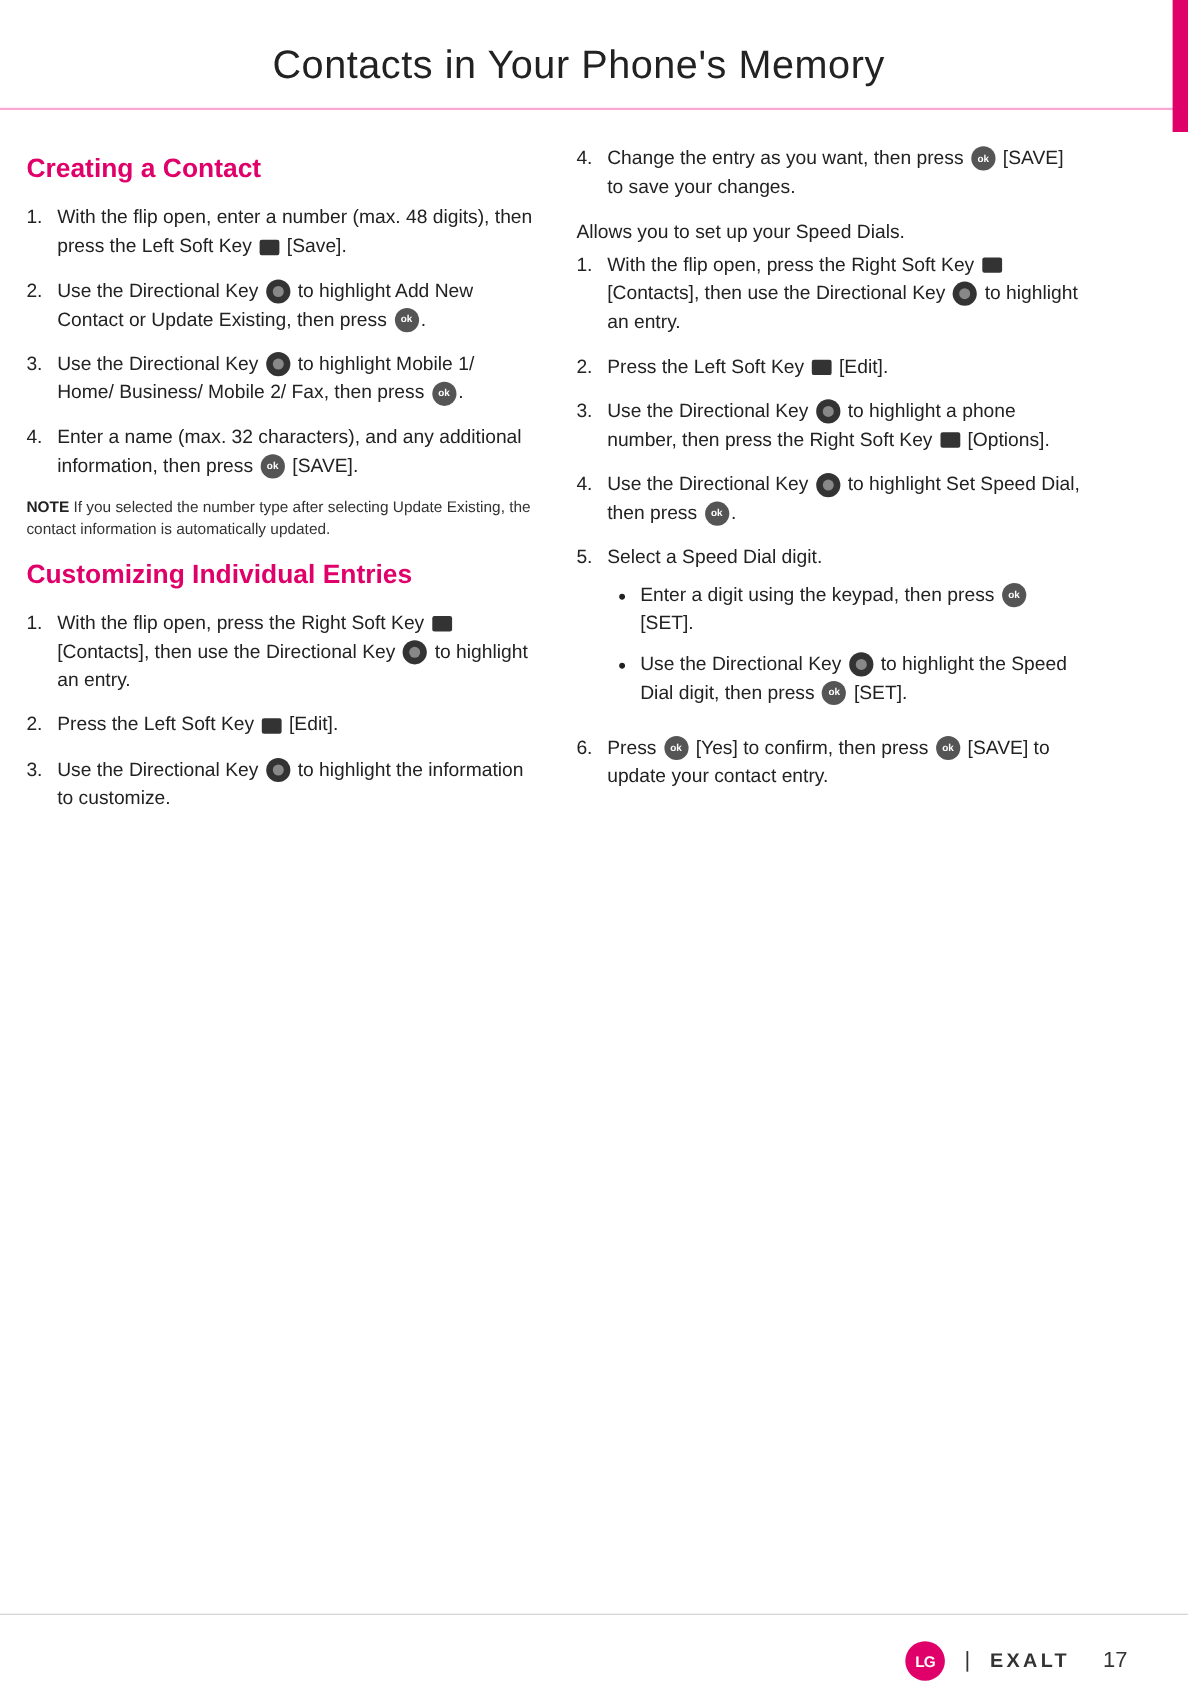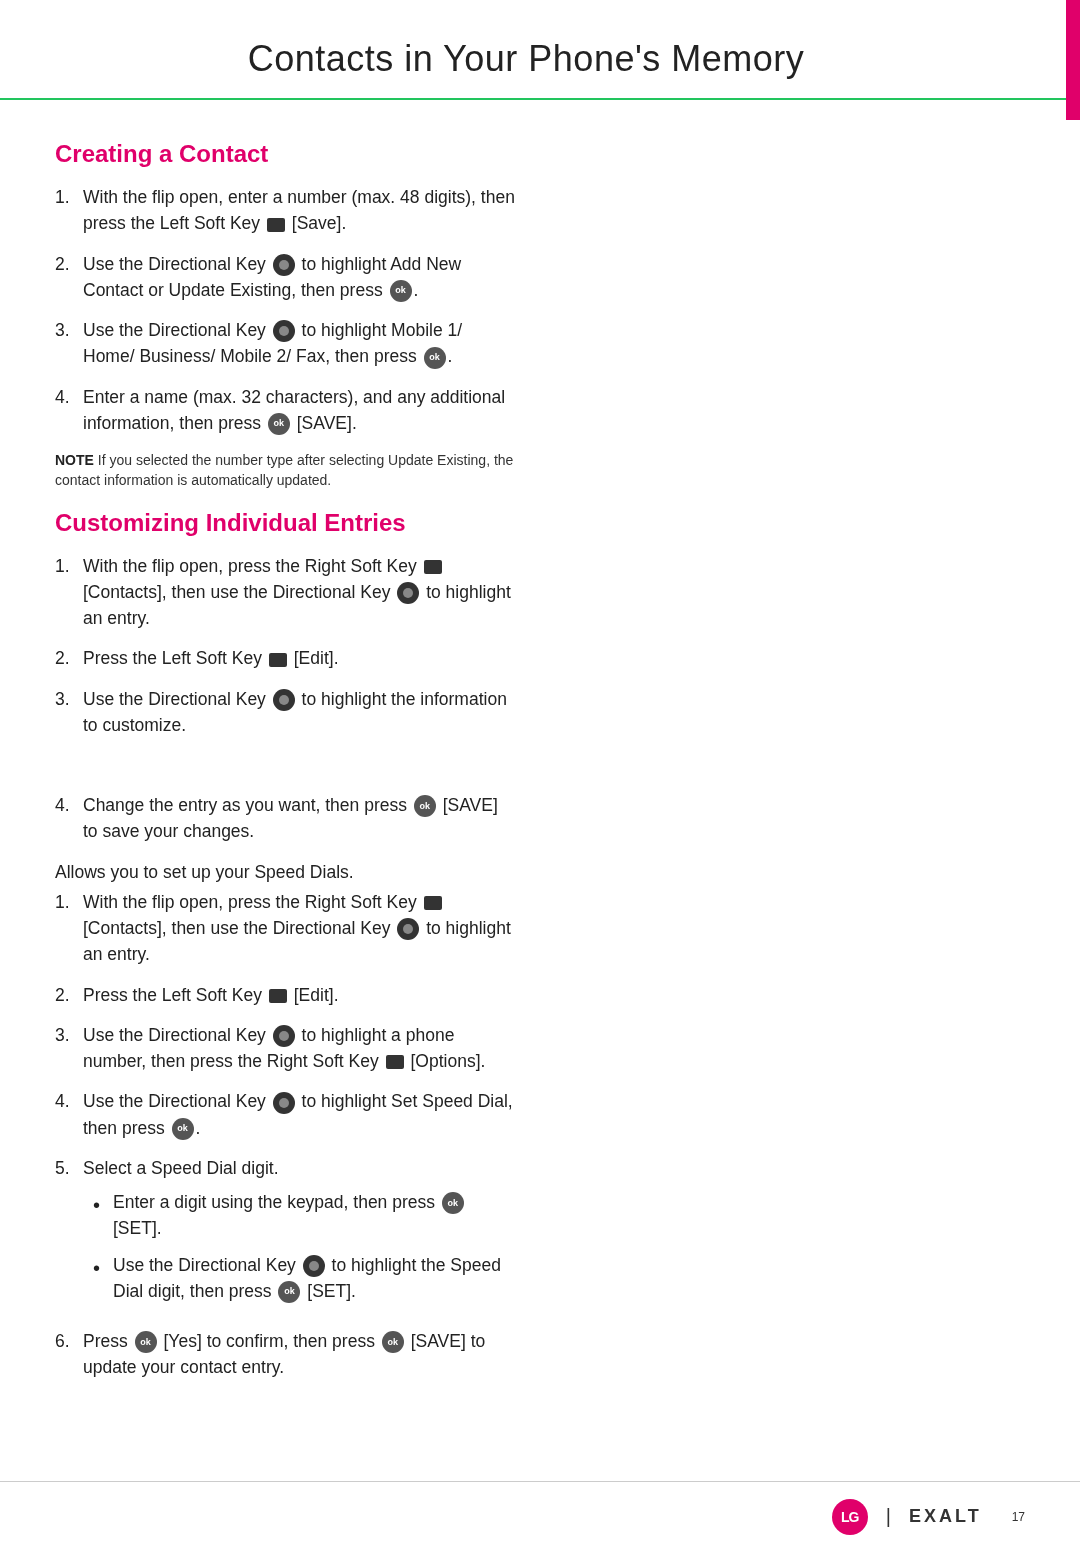--- a/index.html
+++ b/index.html
@@ -28,35 +28,35 @@
       right: 0;
       width: 14px;
       height: 120px;
       background: #e0006a;
     }
 
     
     .page-title-area {
       padding: 38px 60px 18px 32px;
       text-align: center;
-      border-bottom: 2px solid #22c55e;
+      border-bottom: 2px solid #f9a8d4;
     }
 
     .page-title {
       font-size: 36px;
       font-weight: normal;
       color: #222;
       letter-spacing: 0.5px;
     }
 
     
     .main-content {
       display: flex;
-      flex-direction: column;
-      padding: 30px 50px 30px 55px;
+      flex-direction: row;
+      padding: 30px 50px 30px 24px;
       gap: 40px;
     }
 
     .left-column {
       flex: 1;
       max-width: 460px;
     }
 
     .right-column {
       flex: 1;
@@ -183,21 +183,21 @@
       vertical-align: middle;
       margin: 0 2px;
     }
 
     
     .footer {
       position: absolute;
       bottom: 0;
       left: 0;
       right: 0;
-      height: 70px;
+      height: 84px;
       border-top: 1.5px solid #ccc;
       display: flex;
       align-items: center;
       justify-content: flex-end;
       padding: 0 55px;
     }
 
     .footer-logo {
       display: flex;
       align-items: center;
@@ -219,21 +219,21 @@
     }
 
     .footer-brand {
       font-size: 18px;
       font-weight: bold;
       letter-spacing: 3px;
       color: #333;
     }
 
     .footer-page {
-      font-size: 12px;
+      font-size: 20px;
       color: #333;
       margin-left: 20px;
     }
 
     .separator {
       color: #333;
       margin: 0 8px;
       font-size: 20px;
     }
 

